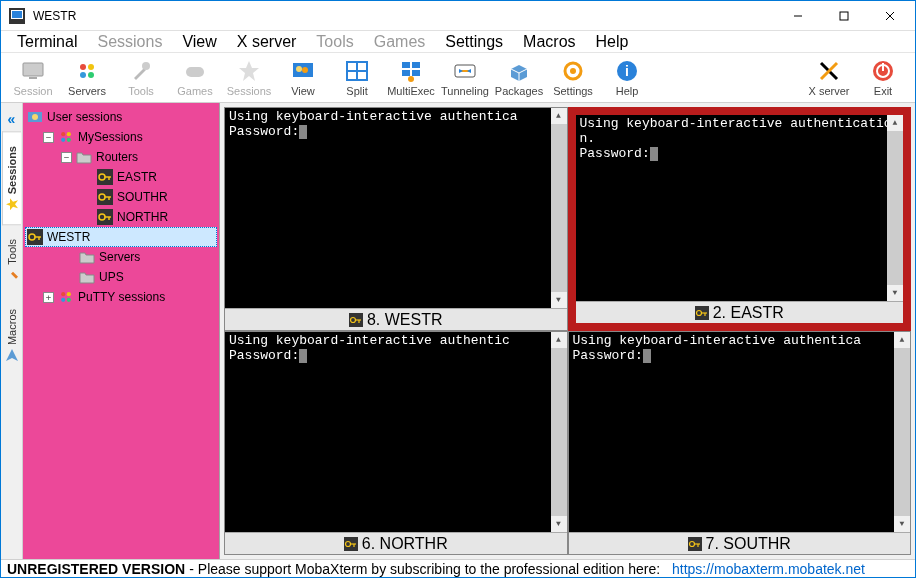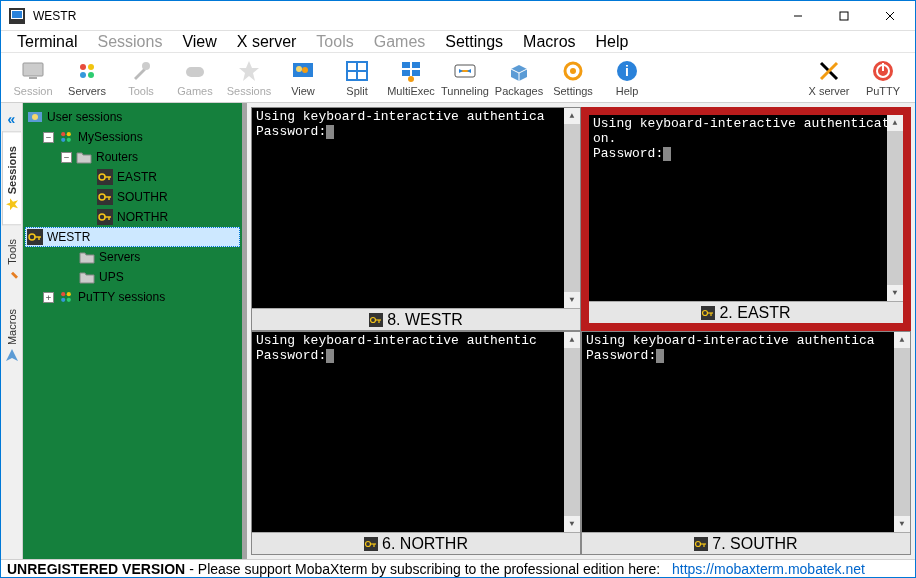--- a/index.html
+++ b/index.html
@@ -16,21 +16,21 @@
 .toolbar .tb-btn { width: 52px; height: 46px; display: flex; flex-direction: column; align-items: center; justify-content: center; font-size: 11px; color: #444; cursor: default; border-radius: 2px; }
 .toolbar .tb-btn.disabled { color: #aaa; }
 .toolbar .tb-btn .tb-icon { width: 24px; height: 24px; margin-bottom: 2px; display: flex; align-items: center; justify-content: center; }
 .toolbar .spacer { flex: 1; }
 .main { flex: 1; display: flex; overflow: hidden; }
 .sidetabs { width: 22px; background: #f0f0f0; border-right: 1px solid #d0d0d0; display: flex; flex-direction: column; align-items: center; padding-top: 4px; }
 .sidetabs .collapse { color: #0078d7; font-size: 14px; font-weight: bold; padding: 4px 0; cursor: default; }
 .sidetabs .tab { writing-mode: vertical-rl; transform: rotate(180deg); padding: 14px 3px; font-size: 11px; color: #333; cursor: default; display: flex; align-items: center; gap: 4px; }
 .sidetabs .tab.active { background: #fff; border: 1px solid #d0d0d0; border-left: none; font-weight: bold; }
 .sidetabs .tab .tab-icon { width: 12px; height: 12px; transform: rotate(90deg); }
-.sidebar { width: 224px; background: #15803d; border-right: 5px solid #a3a3a3; overflow: auto; padding: 4px 2px; }
+.sidebar { width: 197px; background: #ec4899; border-right: 1px solid #a3a3a3; overflow: auto; padding: 4px 2px; }
 .tree-node { display: flex; align-items: center; padding: 2px 2px; font-size: 12px; cursor: default; white-space: nowrap; }
 .tree-node.selected { background: #cde8ff; border: 1px dotted #0078d7; padding: 1px 1px; }
 .tree-node .expander { width: 11px; height: 11px; border: 1px solid #888; display: flex; align-items: center; justify-content: center; font-size: 9px; line-height: 1; margin-right: 4px; background: #fff; color: #555; font-family: monospace; }
 .tree-node .node-icon { width: 16px; height: 16px; margin-right: 4px; display: flex; align-items: center; justify-content: center; }
 .ind-1 { padding-left: 18px; }
 .ind-2 { padding-left: 36px; }
 .ind-3 { padding-left: 54px; }
 .ind-4 { padding-left: 72px; }
 .terminals { flex: 1; background: #f0f0f0; padding: 4px; display: grid; grid-template-columns: 1fr 1fr; grid-template-rows: 1fr 1fr; gap: 0; overflow: hidden; }
 .term-pane { display: flex; flex-direction: column; border: 1px solid #888; background: #fff; overflow: hidden; }
@@ -221,21 +221,21 @@
     <span>X server</span>
   </div>
   <div class="tb-btn">
     <span class="tb-icon">
         <svg width="24" height="24">
           <circle cx="12" cy="12" r="10" fill="#e74c3c"></circle>
           <circle cx="12" cy="12" r="6" fill="none" stroke="#fff" stroke-width="2"></circle>
           <line x1="12" y1="4" x2="12" y2="12" stroke="#fff" stroke-width="2"></line>
         </svg>
       </span>
-    <span>PuTTY</span>
+    <span>Exit</span>
   </div>
 </div>
 
 <div class="main">
 
   <div class="sidetabs">
     <div class="collapse">«</div>
     <div class="tab active">
       <span class="tab-icon"><svg viewBox="0 0 12 12">
             <polygon points="6,0 7.5,4 12,4 8.5,7 10,12 6,9 2,12 3.5,7 0,4 4.5,4" fill="#f5c518"></polygon>

